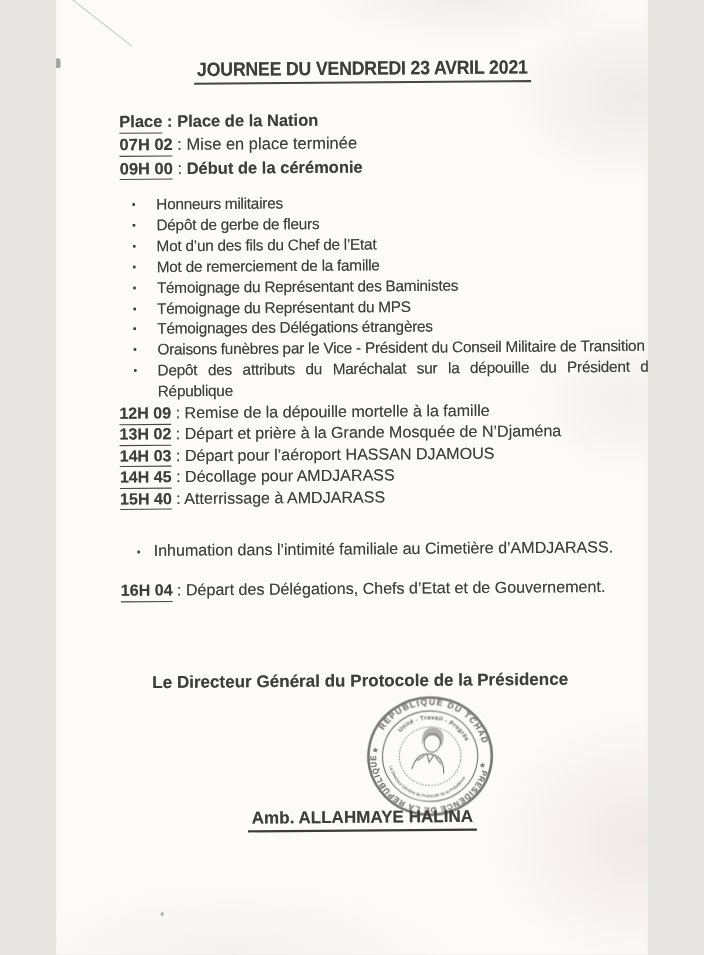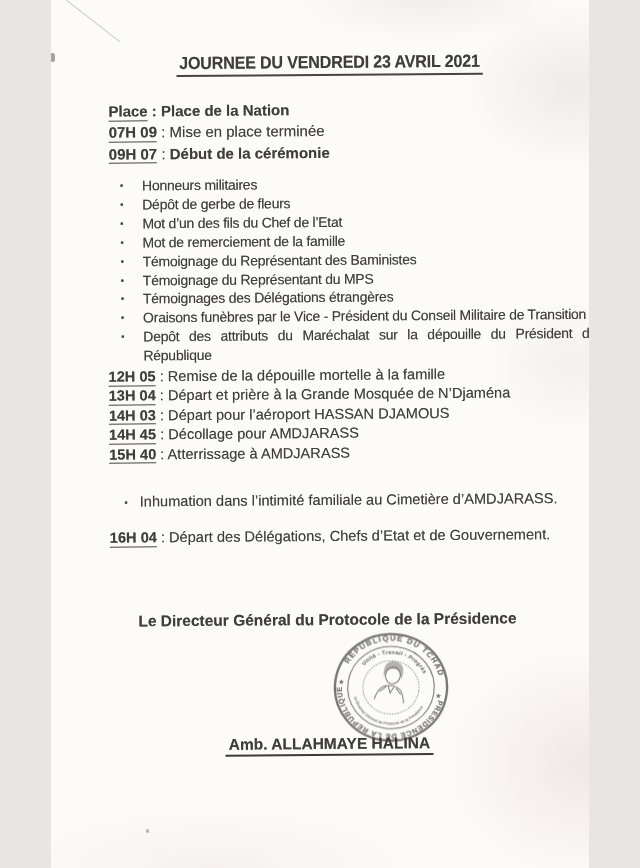--- a/index.html
+++ b/index.html
@@ -113,25 +113,25 @@
     <div class="title-row">
       <span class="title">JOURNEE DU VENDREDI 23 AVRIL 2021</span>
     </div>
 
     <div class="meta">
       <div class="row">
         <span class="time">Place</span><span class="sep b"> : </span><span class="desc b">Place de la Nation</span>
       </div>
       <div>
   <div class="row">
-    <span class="time">07H 09</span><span class="sep"> : </span><span class="desc">Mise en place terminée</span>
-  </div>
-
-  <div class="row">
-    <span class="time">09H 07</span><span class="sep"> : </span><span class="desc b">Début de la cérémonie</span>
+    <span class="time">07H 02</span><span class="sep"> : </span><span class="desc">Mise en place terminée</span>
+  </div>
+
+  <div class="row">
+    <span class="time">09H 00</span><span class="sep"> : </span><span class="desc b">Début de la cérémonie</span>
   </div>
 </div>
     </div>
 
     <ul class="bullets">
   <li class="bullet-item">
     <span class="sq">▪</span><span class="bullet-text">Honneurs militaires</span>
   </li>
 
   <li class="bullet-item">
@@ -162,25 +162,25 @@
     <span class="sq">▪</span><span class="bullet-text">Oraisons funèbres par le Vice - Président du Conseil Militaire de Transition</span>
   </li>
 
   <li class="bullet-item justify">
     <span class="sq">▪</span><span class="bullet-text">Depôt des attributs du Maréchalat sur la dépouille du Président de la République</span>
   </li>
 </ul>
 
     <div class="sched mid">
   <div class="row">
-    <span class="time">12H 05</span><span class="sep"> : </span><span class="desc">Remise de la dépouille mortelle à la famille</span>
-  </div>
-
-  <div class="row">
-    <span class="time">13H 04</span><span class="sep"> : </span><span class="desc">Départ et prière à la Grande Mosquée de N’Djaména</span>
+    <span class="time">12H 09</span><span class="sep"> : </span><span class="desc">Remise de la dépouille mortelle à la famille</span>
+  </div>
+
+  <div class="row">
+    <span class="time">13H 02</span><span class="sep"> : </span><span class="desc">Départ et prière à la Grande Mosquée de N’Djaména</span>
   </div>
 
   <div class="row">
     <span class="time">14H 03</span><span class="sep"> : </span><span class="desc">Départ pour l’aéroport HASSAN DJAMOUS</span>
   </div>
 
   <div class="row">
     <span class="time">14H 45</span><span class="sep"> : </span><span class="desc">Décollage pour AMDJARASS</span>
   </div>
 

